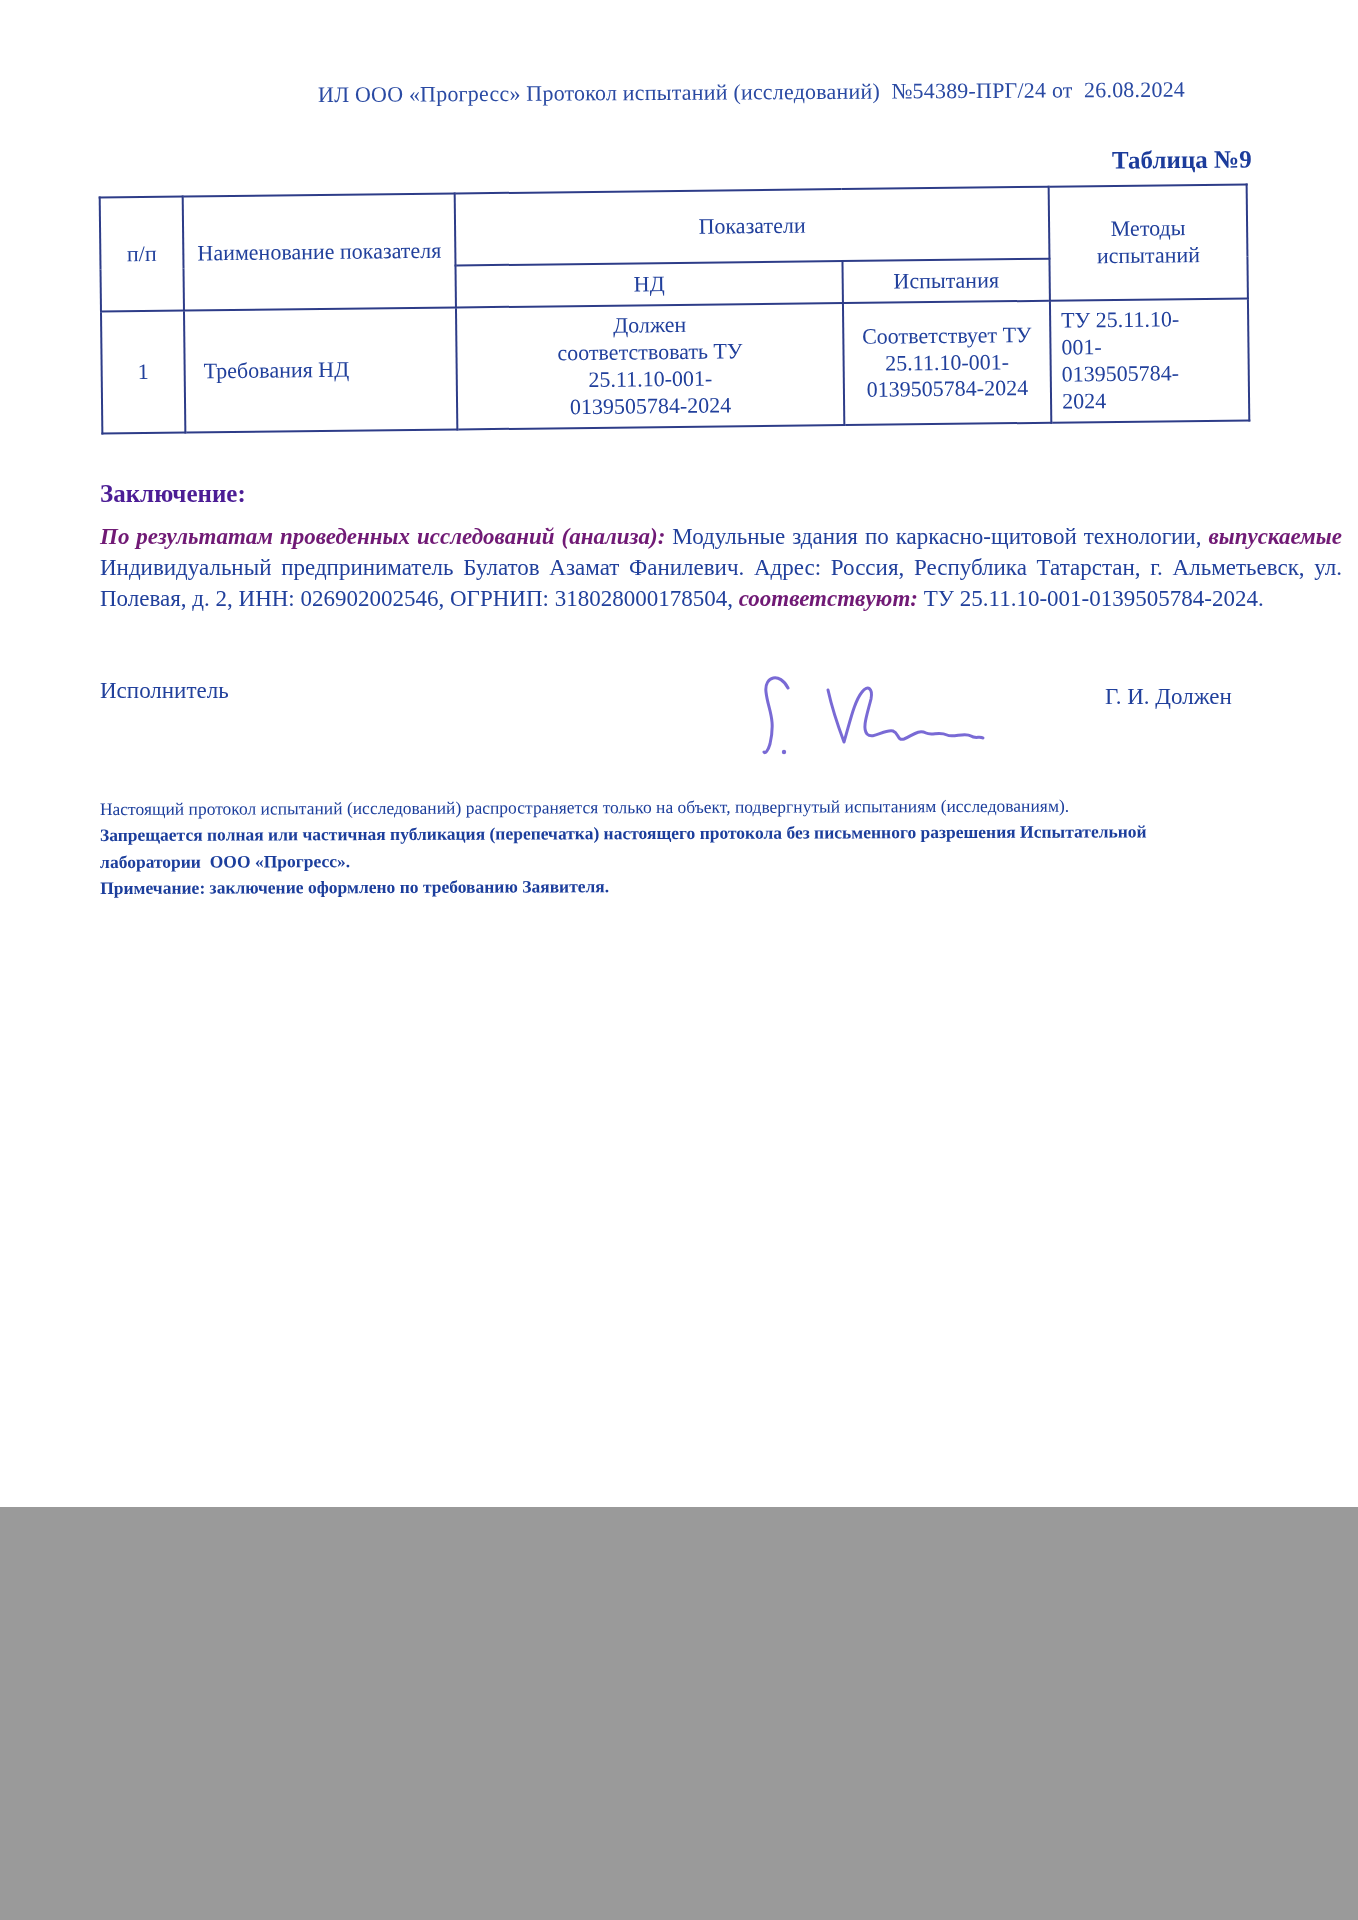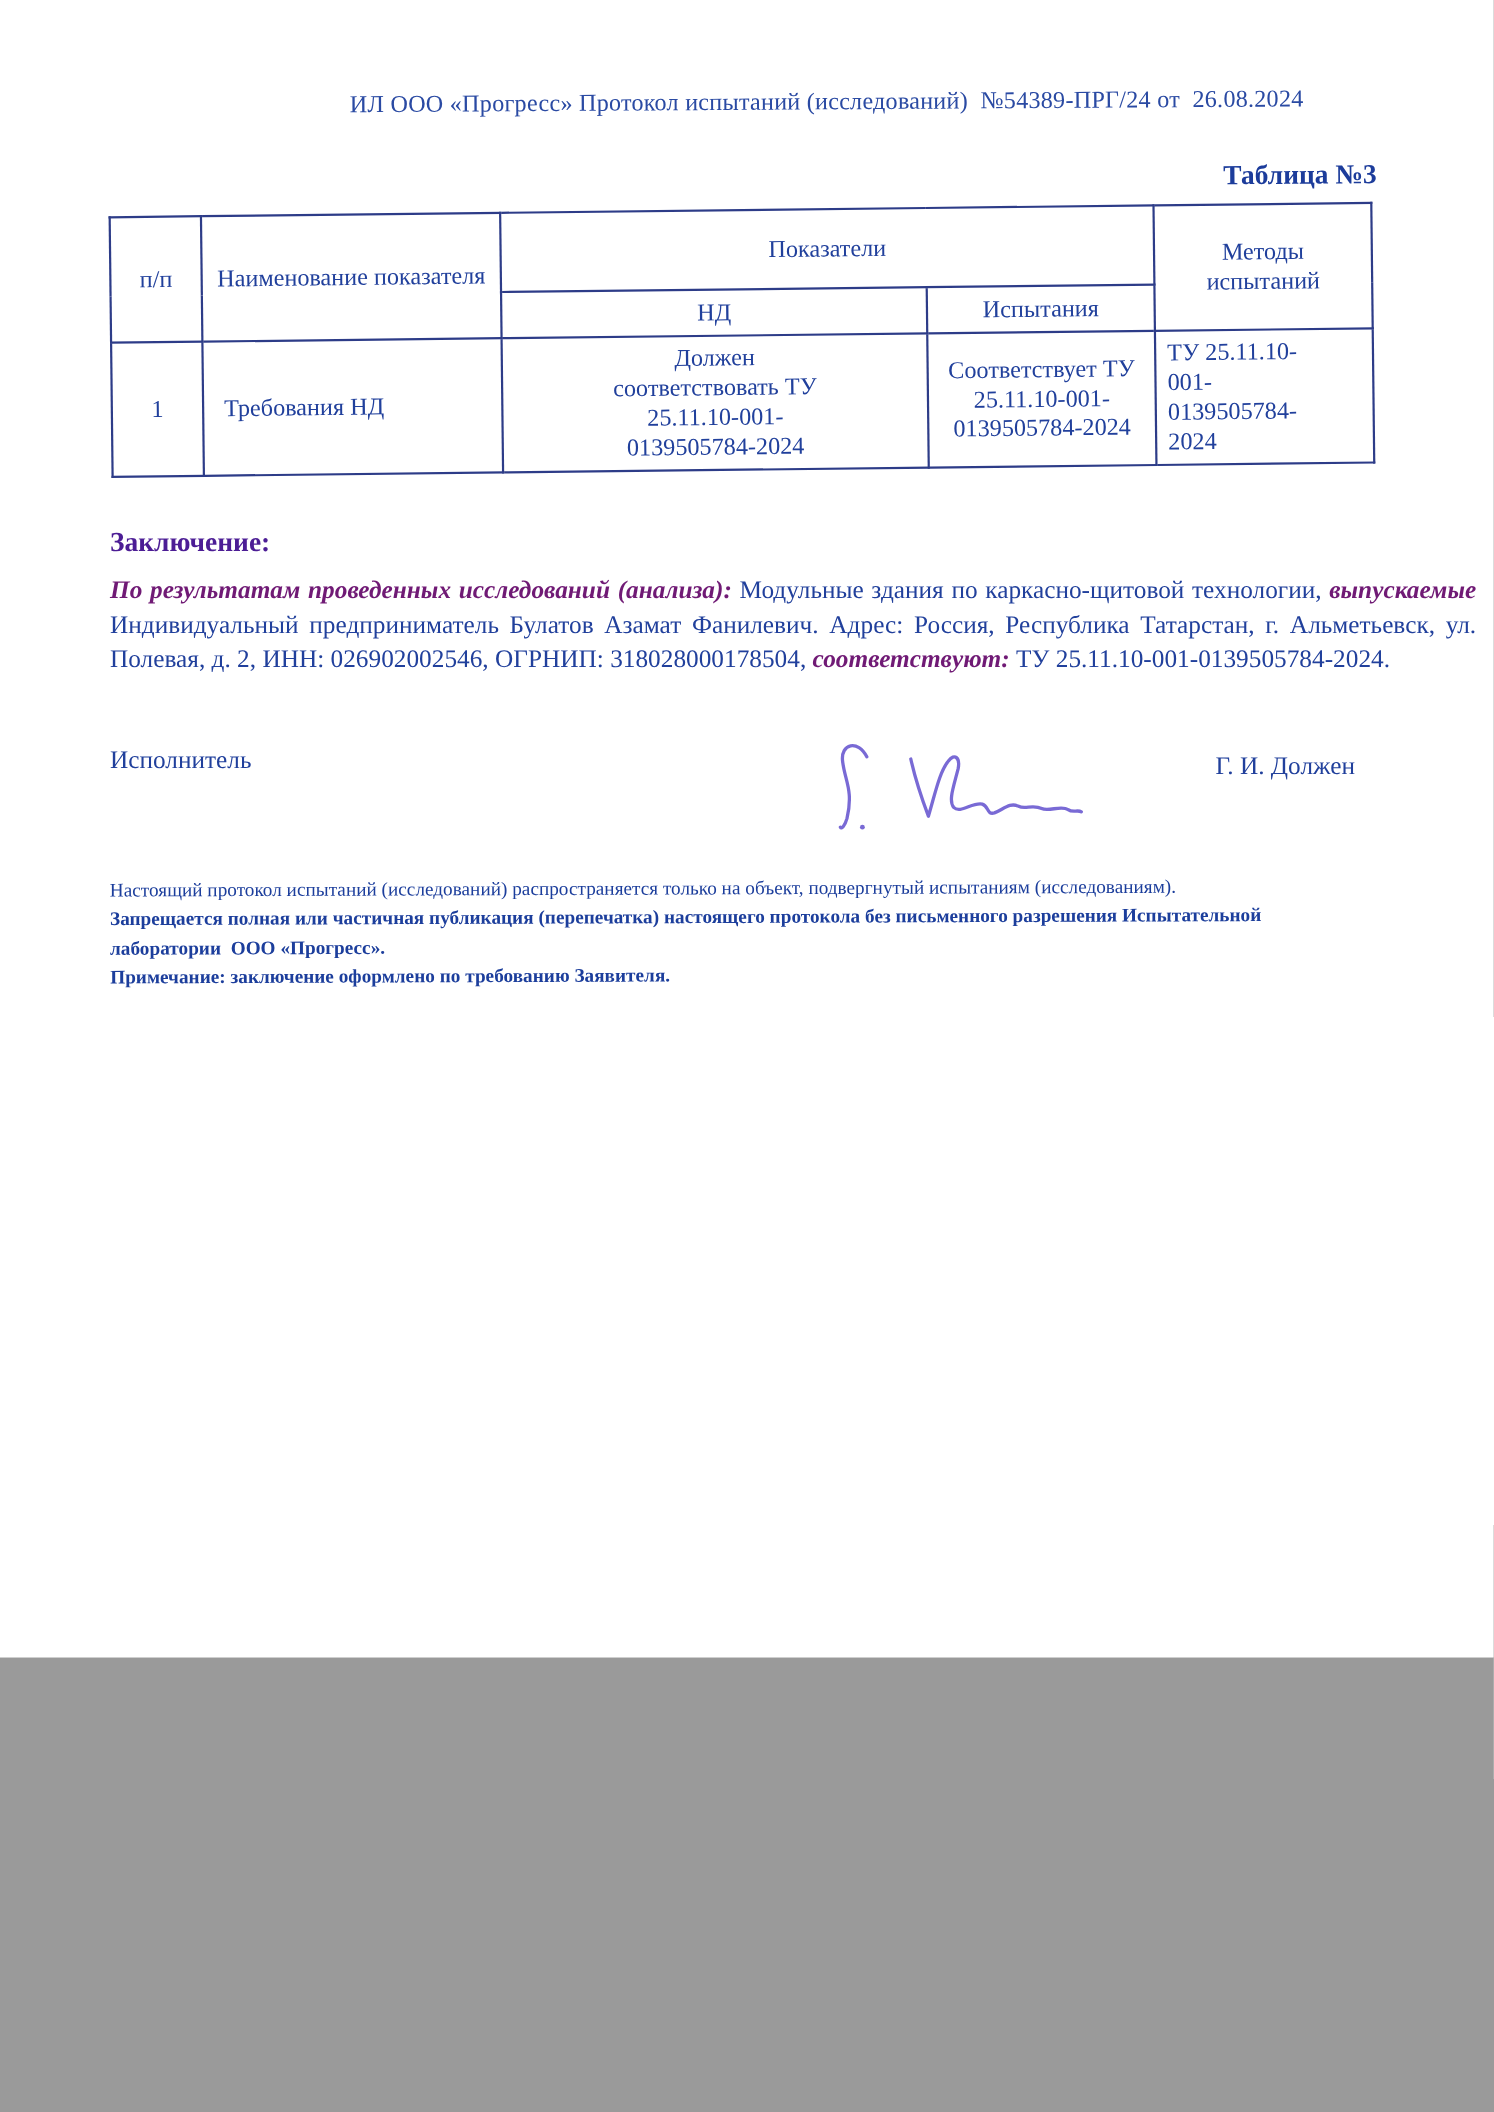--- a/index.html
+++ b/index.html
@@ -85,21 +85,21 @@
     background:#ededed;
   }
 </style>
 </head>
 <body>
 
 <div class="page">
 
   <div class="header-line">ИЛ ООО «Прогресс» Протокол испытаний (исследований)  №54389-ПРГ/24 от  26.08.2024</div>
 
-  <div class="table-caption">Таблица №3</div>
+  <div class="table-caption">Таблица №9</div>
 
   <table class="protocol">
     <colgroup>
       <col style="width:83px">
         <col style="width:272px">
         <col style="width:387px">
         <col style="width:207px">
         <col style="width:198px">
     </colgroup>
     <thead>

